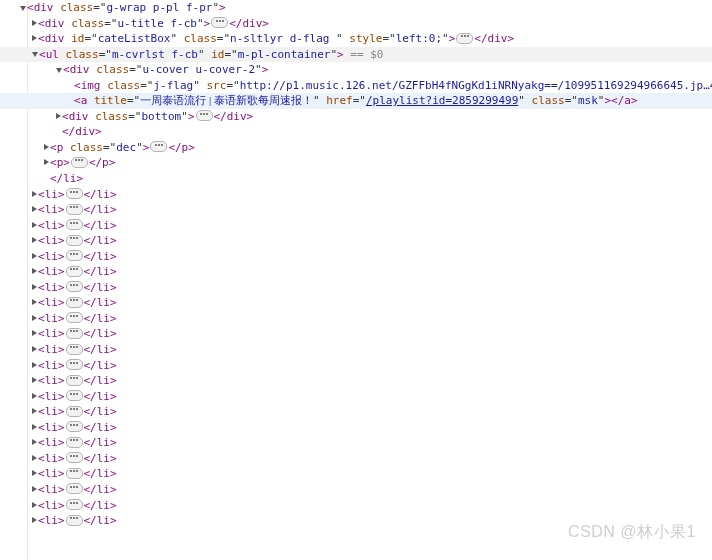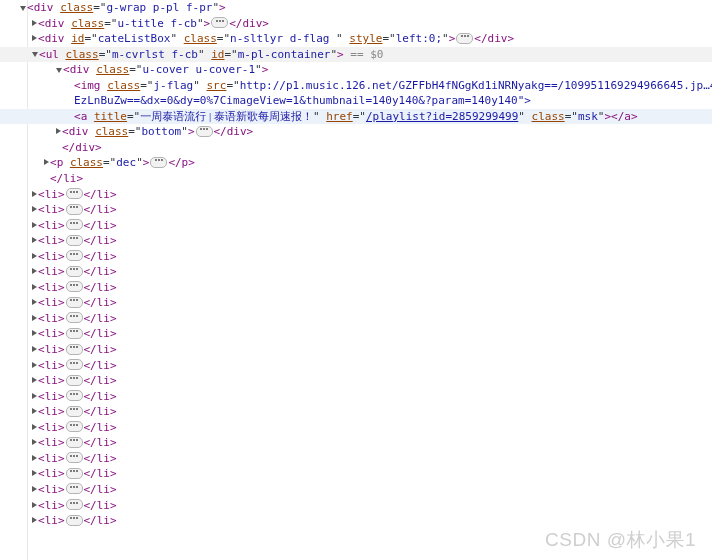--- a/index.html
+++ b/index.html
@@ -52,21 +52,21 @@
     position: absolute;
     left: 0;
     top: 0;
     bottom: 0;
     width: 0;
   }
 
   
   .tag      { color: #881280; }
   .bracket  { color: #881280; }
-  .attrname { color: #994500; text-decoration: underline; }
+  .attrname { color: #994500; }
   .attrval  { color: #1a1aa6; }
   .punct    { color: #303942; }
   .plain    { color: #303942; }
   .link     { color: #1a1aa6; text-decoration: underline; text-decoration-color:#1a1aa6; }
   .dollar   { color: #888888; }
 
   
   .tri {
     display: inline-block;
     width: 0;
@@ -114,47 +114,47 @@
     margin:0 0.5px;
     vertical-align: middle;
     position: relative;
     top: -1px;
     font-style: normal;
   }
 
   .watermark {
     position: absolute;
     right: 16px;
-    bottom: 12px;
+    bottom: 20px;
     color: #cfcfcf;
     font-family: "Liberation Sans", sans-serif;
-    font-size: 19px;
+    font-size: 16px;
     letter-spacing: 0.5px;
     user-select: none;
   }
 
   .cjk { font-family: Liberation Serif, serif; }
 </style>
 </head>
 <body>
 
 <div id="devtools-elements-panel">
   <div class="guide" style="left:27px;"></div>
   <div id="tree-root">
       <div class="row"><span style="display:inline-block;width:20px"></span><span class="tri tri-open"></span><span class="bracket">&lt;</span><span class="tag">div</span><span class="plain"> </span><span class="attrname">class</span><span class="punct">="</span><span class="attrval">g-wrap p-pl f-pr</span><span class="punct">"</span><span class="bracket">&gt;</span></div>
       <div class="row"><span style="display:inline-block;width:32px"></span><span class="tri tri-closed"></span><span class="bracket">&lt;</span><span class="tag">div</span><span class="plain"> </span><span class="attrname">class</span><span class="punct">="</span><span class="attrval">u-title f-cb</span><span class="punct">"</span><span class="bracket">&gt;</span><span class="ellipsis-pill"><i></i><i></i><i></i></span><span class="bracket">&lt;/div&gt;</span></div>
       <div class="row"><span style="display:inline-block;width:32px"></span><span class="tri tri-closed"></span><span class="bracket">&lt;</span><span class="tag">div</span><span class="plain"> </span><span class="attrname">id</span><span class="punct">="</span><span class="attrval">cateListBox</span><span class="punct">"</span><span class="plain"> </span><span class="attrname">class</span><span class="punct">="</span><span class="attrval">n-sltlyr d-flag </span><span class="punct">"</span><span class="plain"> </span><span class="attrname">style</span><span class="punct">="</span><span class="attrval">left:0;</span><span class="punct">"</span><span class="bracket">&gt;</span><span class="ellipsis-pill"><i></i><i></i><i></i></span><span class="bracket">&lt;/div&gt;</span></div>
       <div class="row sel-gray"><span style="display:inline-block;width:32px"></span><span class="tri tri-open"></span><span class="bracket">&lt;</span><span class="tag">ul</span><span class="plain"> </span><span class="attrname">class</span><span class="punct">="</span><span class="attrval">m-cvrlst f-cb</span><span class="punct">"</span><span class="plain"> </span><span class="attrname">id</span><span class="punct">="</span><span class="attrval">m-pl-container</span><span class="punct">"</span><span class="bracket">&gt;</span><span class="dollar"> == $0</span></div>
-      <div class="row"><span style="display:inline-block;width:56px"></span><span class="tri tri-open"></span><span class="bracket">&lt;</span><span class="tag">div</span><span class="plain"> </span><span class="attrname">class</span><span class="punct">="</span><span class="attrval">u-cover u-cover-1</span><span class="punct">"</span><span class="bracket">&gt;</span></div>
+      <div class="row"><span style="display:inline-block;width:56px"></span><span class="tri tri-open"></span><span class="bracket">&lt;</span><span class="tag">div</span><span class="plain"> </span><span class="attrname">class</span><span class="punct">="</span><span class="attrval">u-cover u-cover-2</span><span class="punct">"</span><span class="bracket">&gt;</span></div>
       <div class="row"><span style="display:inline-block;width:68px"></span><span class="tri-spacer"></span><span class="bracket">&lt;</span><span class="tag">img</span><span class="plain"> </span><span class="attrname">class</span><span class="punct">="</span><span class="attrval">j-flag</span><span class="punct">"</span><span class="plain"> </span><span class="attrname">src</span><span class="punct">="</span><span class="attrval">http://p1.music.126.net/GZFFbH4fNGgKd1iNRNyakg==/109951169294966645.jp…4NjhkOW</span></div>
-      <div class="row"><span style="display:inline-block;width:68px"></span><span class="tri-spacer"></span><span class="attrval">EzLnBuZw==&amp;dx=0&amp;dy=0%7CimageView=1&amp;thumbnail=140y140&amp;?param=140y140"&gt;</span></div>
       <div class="row sel-blue"><span style="display:inline-block;width:68px"></span><span class="tri-spacer"></span><span class="bracket">&lt;</span><span class="tag">a</span><span class="plain"> </span><span class="attrname">title</span><span class="punct">="</span><span class="attrval cjk">一周泰语流行 | 泰语新歌每周速报！</span><span class="punct">"</span><span class="plain"> </span><span class="attrname">href</span><span class="punct">="</span><span class="link">/playlist?id=2859299499</span><span class="punct">"</span><span class="plain"> </span><span class="attrname">class</span><span class="punct">="</span><span class="attrval">msk</span><span class="punct">"</span><span class="bracket">&gt;</span><span class="bracket">&lt;/a&gt;</span></div>
       <div class="row"><span style="display:inline-block;width:56px"></span><span class="tri tri-closed"></span><span class="bracket">&lt;</span><span class="tag">div</span><span class="plain"> </span><span class="attrname">class</span><span class="punct">="</span><span class="attrval">bottom</span><span class="punct">"</span><span class="bracket">&gt;</span><span class="ellipsis-pill"><i></i><i></i><i></i></span><span class="bracket">&lt;/div&gt;</span></div>
       <div class="row"><span style="display:inline-block;width:56px"></span><span class="tri-spacer"></span><span class="bracket">&lt;/div&gt;</span></div>
       <div class="row"><span style="display:inline-block;width:44px"></span><span class="tri tri-closed"></span><span class="bracket">&lt;</span><span class="tag">p</span><span class="plain"> </span><span class="attrname">class</span><span class="punct">="</span><span class="attrval">dec</span><span class="punct">"</span><span class="bracket">&gt;</span><span class="ellipsis-pill"><i></i><i></i><i></i></span><span class="bracket">&lt;/p&gt;</span></div>
+      <div class="row"><span style="display:inline-block;width:44px"></span><span class="tri tri-closed"></span><span class="bracket">&lt;</span><span class="tag">p</span><span class="bracket">&gt;</span><span class="ellipsis-pill"><i></i><i></i><i></i></span><span class="bracket">&lt;/p&gt;</span></div>
       <div class="row"><span style="display:inline-block;width:44px"></span><span class="tri-spacer"></span><span class="bracket">&lt;/li&gt;</span></div>
       <div class="row"><span style="display:inline-block;width:32px"></span><span class="tri tri-closed"></span><span class="bracket">&lt;</span><span class="tag">li</span><span class="bracket">&gt;</span><span class="ellipsis-pill"><i></i><i></i><i></i></span><span class="bracket">&lt;/li&gt;</span></div>
       <div class="row"><span style="display:inline-block;width:32px"></span><span class="tri tri-closed"></span><span class="bracket">&lt;</span><span class="tag">li</span><span class="bracket">&gt;</span><span class="ellipsis-pill"><i></i><i></i><i></i></span><span class="bracket">&lt;/li&gt;</span></div>
       <div class="row"><span style="display:inline-block;width:32px"></span><span class="tri tri-closed"></span><span class="bracket">&lt;</span><span class="tag">li</span><span class="bracket">&gt;</span><span class="ellipsis-pill"><i></i><i></i><i></i></span><span class="bracket">&lt;/li&gt;</span></div>
       <div class="row"><span style="display:inline-block;width:32px"></span><span class="tri tri-closed"></span><span class="bracket">&lt;</span><span class="tag">li</span><span class="bracket">&gt;</span><span class="ellipsis-pill"><i></i><i></i><i></i></span><span class="bracket">&lt;/li&gt;</span></div>
       <div class="row"><span style="display:inline-block;width:32px"></span><span class="tri tri-closed"></span><span class="bracket">&lt;</span><span class="tag">li</span><span class="bracket">&gt;</span><span class="ellipsis-pill"><i></i><i></i><i></i></span><span class="bracket">&lt;/li&gt;</span></div>
       <div class="row"><span style="display:inline-block;width:32px"></span><span class="tri tri-closed"></span><span class="bracket">&lt;</span><span class="tag">li</span><span class="bracket">&gt;</span><span class="ellipsis-pill"><i></i><i></i><i></i></span><span class="bracket">&lt;/li&gt;</span></div>
       <div class="row"><span style="display:inline-block;width:32px"></span><span class="tri tri-closed"></span><span class="bracket">&lt;</span><span class="tag">li</span><span class="bracket">&gt;</span><span class="ellipsis-pill"><i></i><i></i><i></i></span><span class="bracket">&lt;/li&gt;</span></div>
       <div class="row"><span style="display:inline-block;width:32px"></span><span class="tri tri-closed"></span><span class="bracket">&lt;</span><span class="tag">li</span><span class="bracket">&gt;</span><span class="ellipsis-pill"><i></i><i></i><i></i></span><span class="bracket">&lt;/li&gt;</span></div>
       <div class="row"><span style="display:inline-block;width:32px"></span><span class="tri tri-closed"></span><span class="bracket">&lt;</span><span class="tag">li</span><span class="bracket">&gt;</span><span class="ellipsis-pill"><i></i><i></i><i></i></span><span class="bracket">&lt;/li&gt;</span></div>

